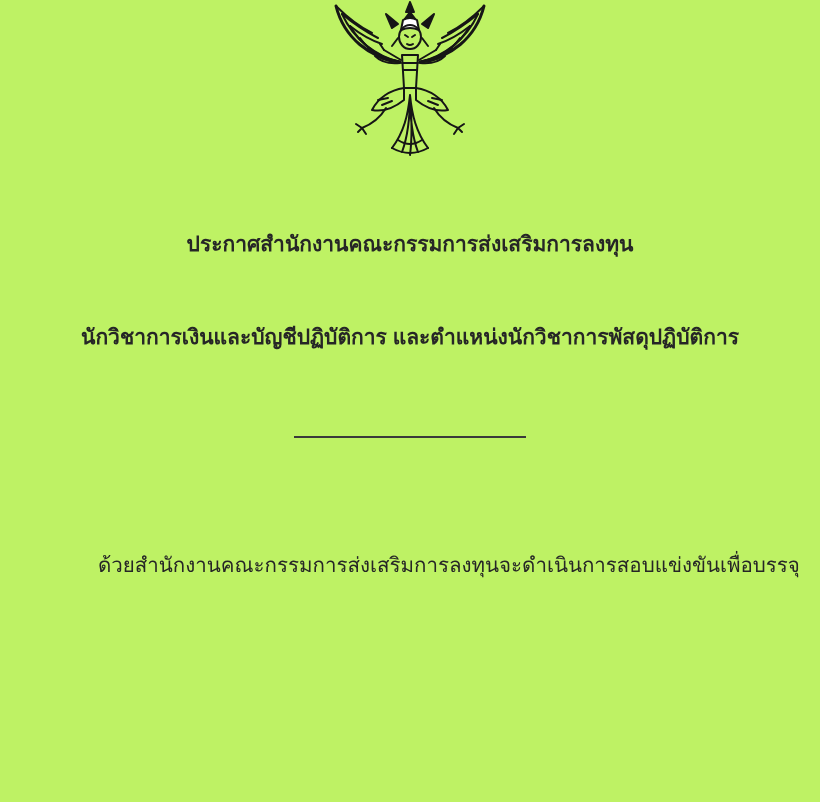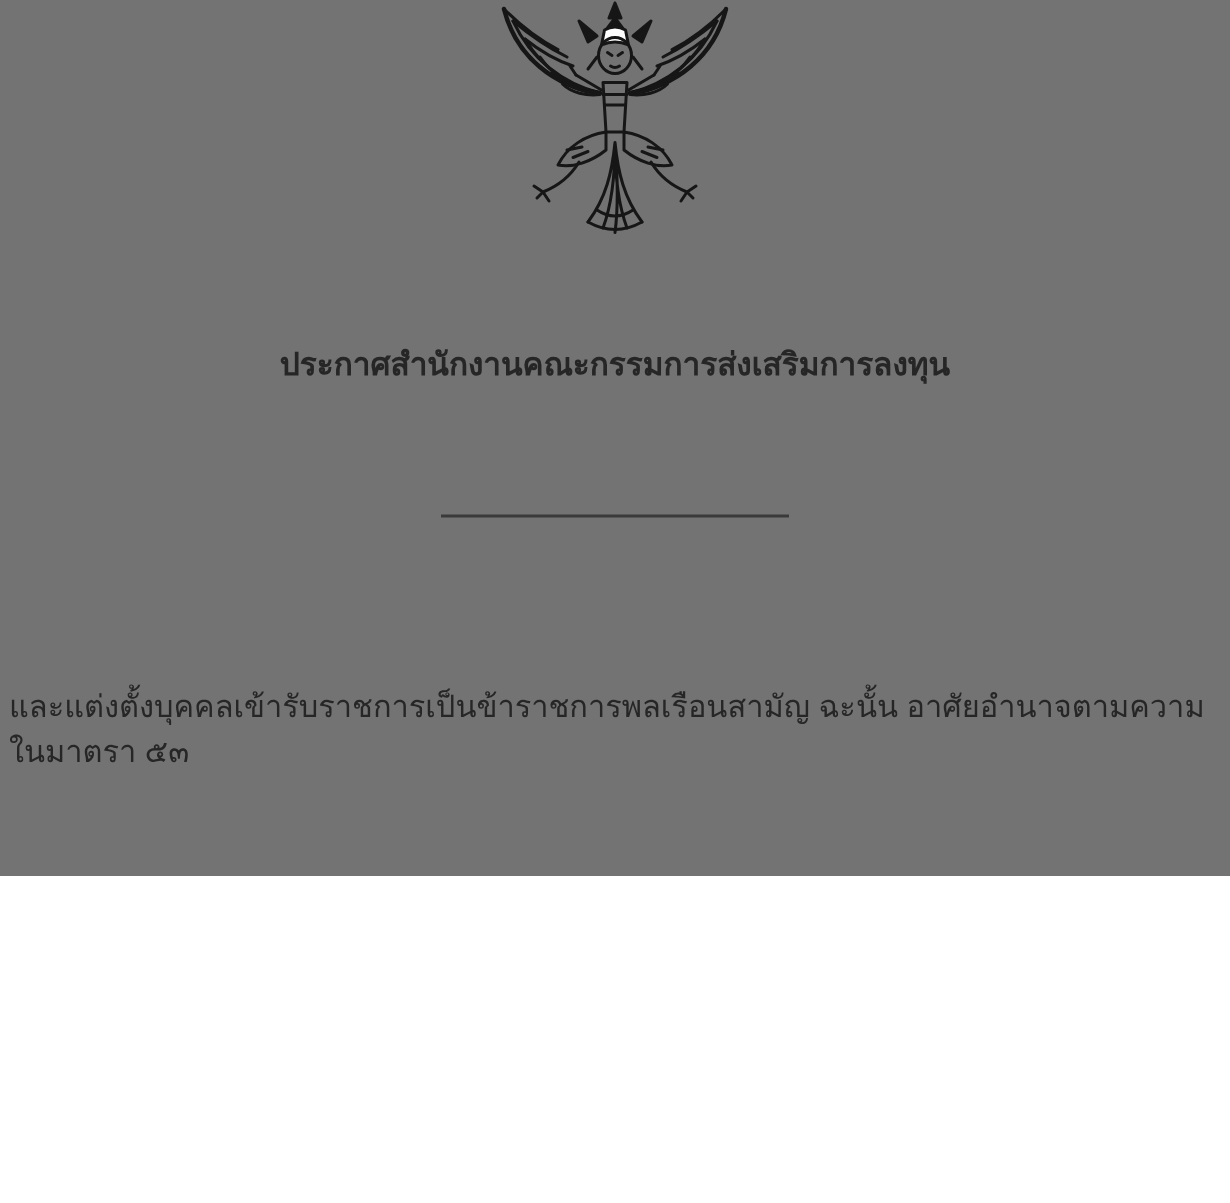--- a/index.html
+++ b/index.html
@@ -3,22 +3,22 @@
 <meta charset="utf-8">
 <style>
   html, body {
     margin: 0;
     padding: 0;
     background: #ffffff;
   }
   .page {
     position: relative;
     width: 820px;
-    height: 584px;
-    background: #737373;
+    height: 802px;
+    background: #bef264;
     color: #262626;
     font-family: "Liberation Sans", sans-serif;
     overflow: hidden;
   }
   
   .emblem-wrap {
     height: 158px;
     display: flex;
     justify-content: center;
     align-items: flex-start;
@@ -103,27 +103,28 @@
 
         <path d="M82,95 C80,115 76,132 64,148 M82,95 C82,118 80,136 74,152 M82,95 C84,120 84,140 82,155 M82,95 C82,118 84,136 90,152 M82,95 C84,115 88,132 100,148"></path>
         <path d="M64,148 Q82,158 100,148"></path>
         <path d="M70,140 Q82,148 94,140"></path>
       </g>
     </svg>
   </div>
 
   <div class="title-block">
     <div class="line">ประกาศสำนักงานคณะกรรมการส่งเสริมการลงทุน</div>
+    <div class="line">นักวิชาการเงินและบัญชีปฏิบัติการ และตำแหน่งนักวิชาการพัสดุปฏิบัติการ</div>
   </div>
 
   <div class="divider"></div>
 
   <div class="body-block">
 
-    <div class="line">และแต่งตั้งบุคคลเข้ารับราชการเป็นข้าราชการพลเรือนสามัญ ฉะนั้น อาศัยอำนาจตามความในมาตรา ๕๓</div>
+    <div class="line indent-first">ด้วยสำนักงานคณะกรรมการส่งเสริมการลงทุนจะดำเนินการสอบแข่งขันเพื่อบรรจุ</div>
     
     
     
     
 
     
     
     
     
     

